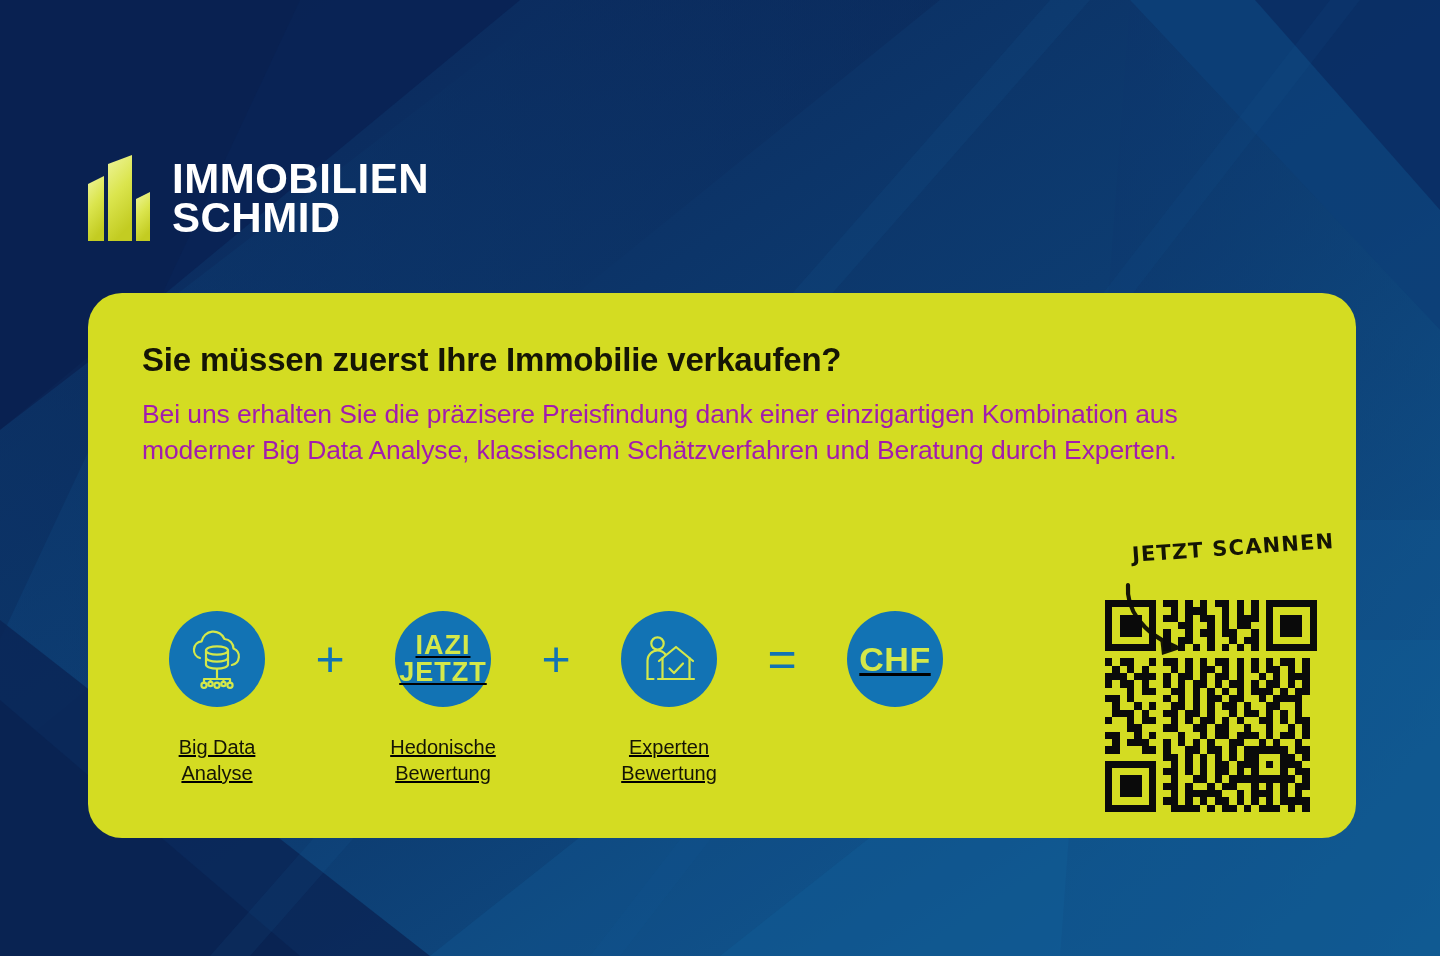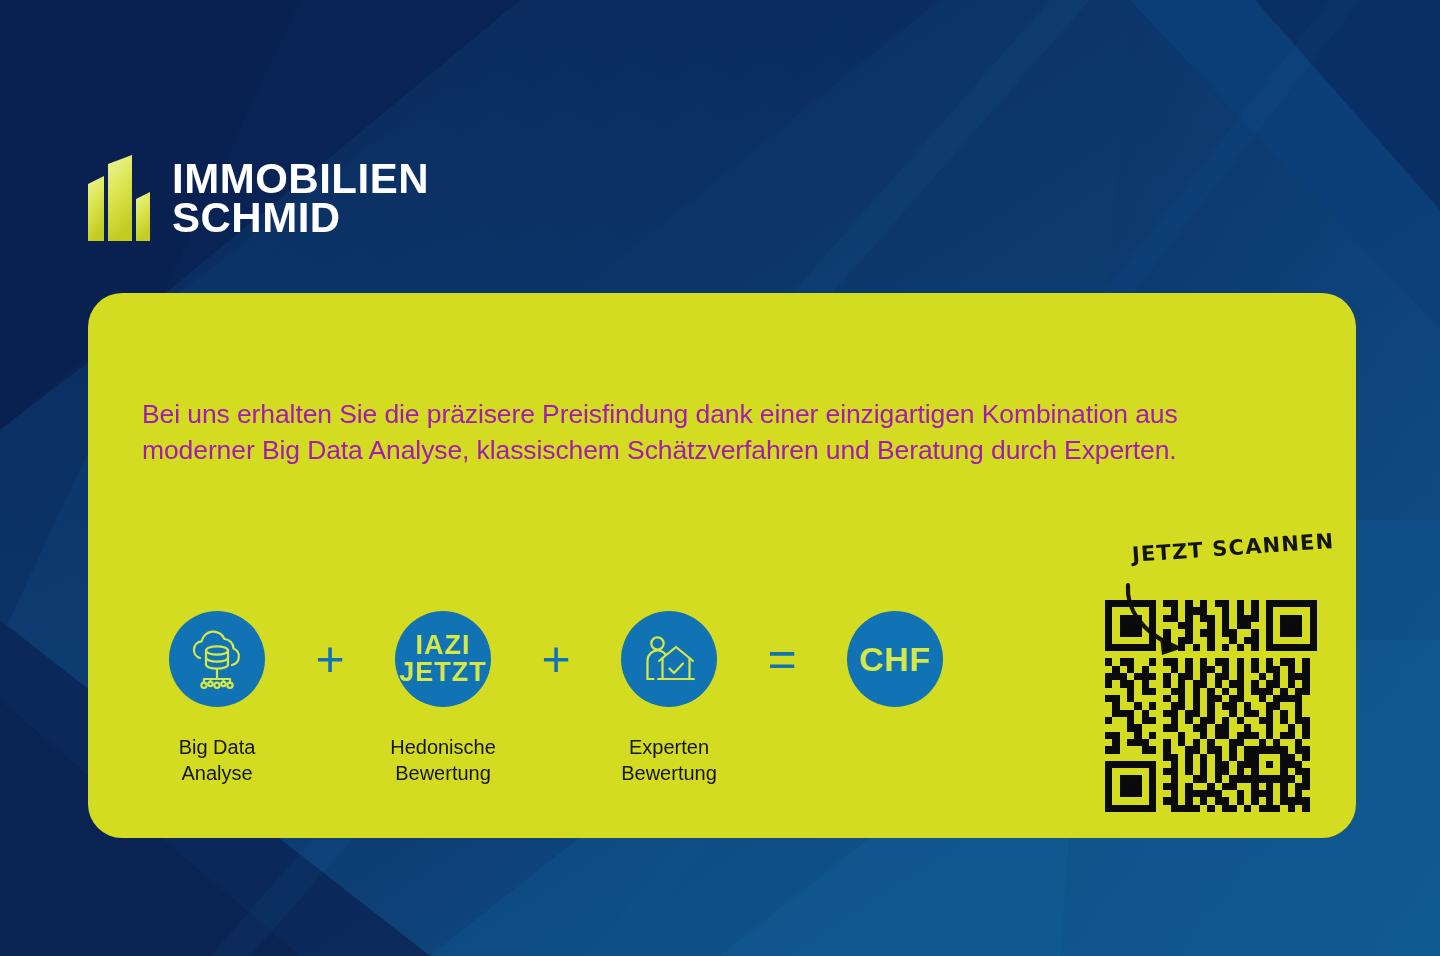--- a/index.html
+++ b/index.html
@@ -50,21 +50,21 @@
     width:1150px;
     font-size:26.5px; line-height:1.36; color:#a21caf;
     letter-spacing:-0.1px;
   }
 
   
   #formula {
     position:absolute; left:54px; top:318px;
     display:flex; align-items:flex-start;
   }
-  .f-item { width:150px; display:flex; flex-direction:column; align-items:center; }
+  .f-item { width:150px; display:flex; flex-direction:column; align-items:center;text-decoration:underline; }
   .f-circle {
     width:96px; height:96px; border-radius:50%;
     background:#1273b4;
     display:flex; align-items:center; justify-content:center;
     flex:none;
   }
   .f-circle svg { display:block; }
   .f-textcircle {
     color:#d4e84a; font-weight:bold; text-align:center;
     line-height:1.0;
@@ -158,20 +158,21 @@
     </svg>
   </span>
   <span id="logo-words">
     <span>IMMOBILIEN</span>
     <span>SCHMID</span>
   </span>
 </div>
 
 <div id="card">
 
+  <h1 id="headline">Sie müssen zuerst Ihre Immobilie verkaufen?</h1>
   <p id="bodytext">Bei uns erhalten Sie die präzisere Preisfindung dank einer einzigartigen Kombination aus moderner Big Data Analyse, klassischem Schätzverfahren und Beratung durch Experten.</p>
 
   <div id="formula">
 
     <div class="f-item">
       <div class="f-circle">
         <svg width="62" height="62" viewBox="0 0 62 62" xmlns="http://www.w3.org/2000/svg" fill="none" stroke="#d4e84a" stroke-width="2.2" stroke-linecap="round" stroke-linejoin="round">
           <path d="M14 30 a8.5 8.5 0 0 1 1.6-16.6 A12 12 0 0 1 38.5 11 a9.5 9.5 0 0 1 9 9.6 a8.6 8.6 0 0 1 -1.6 16.4"></path>
           <ellipse cx="31" cy="22.5" rx="11" ry="4.2"></ellipse>
           <path d="M20 22.5 v14 a11 4.2 0 0 0 22 0 v-14"></path>

